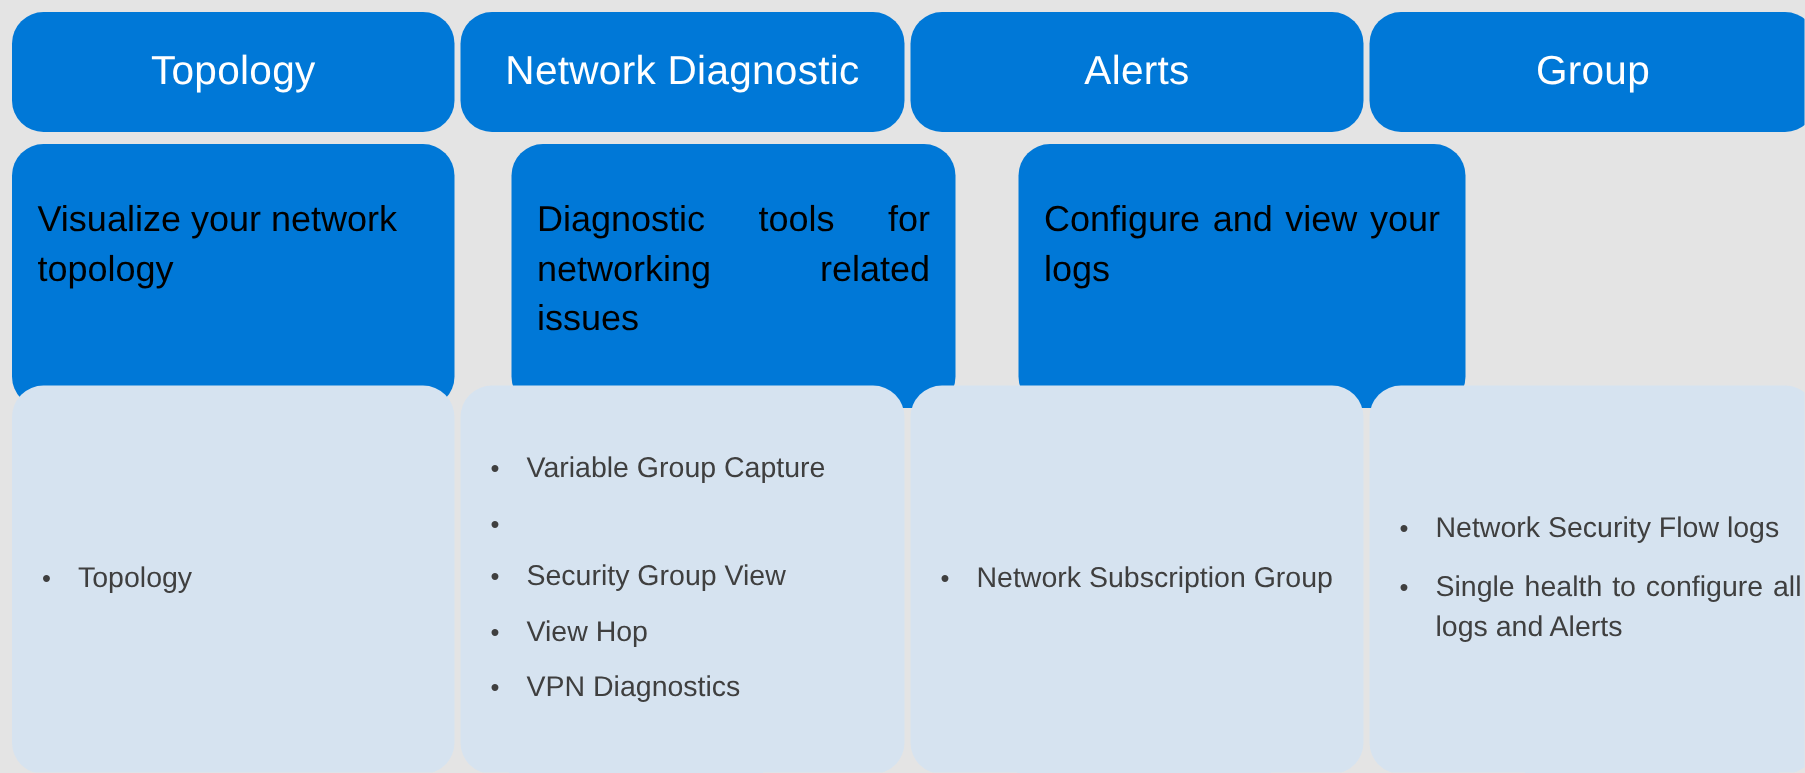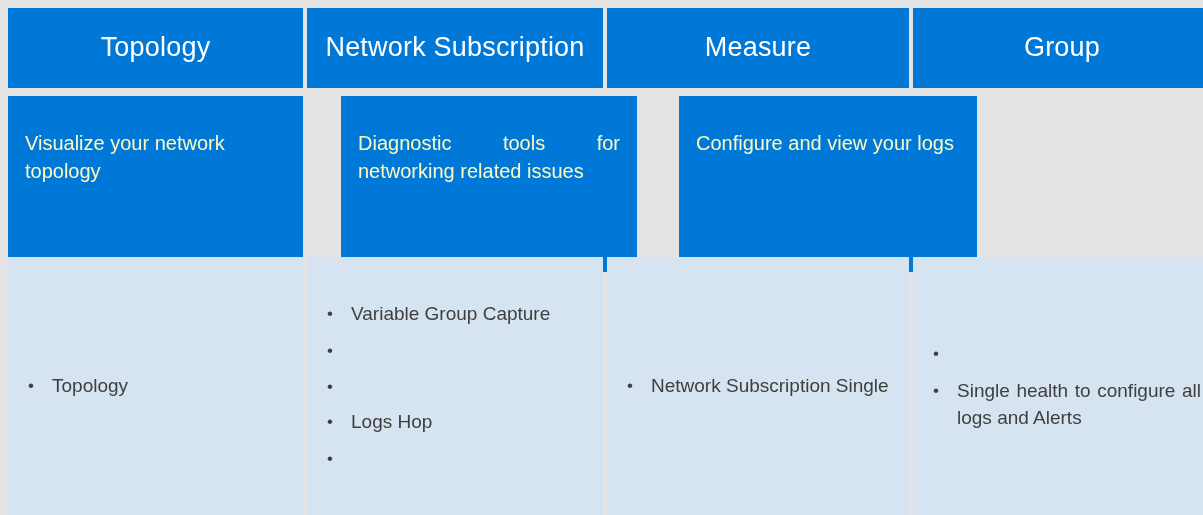--- a/index.html
+++ b/index.html
@@ -37,20 +37,21 @@
     margin-top: 8px;
   }
   .row-details {
     height: 259px;
     margin-top: 15px;
   }
 
   .col {
     box-sizing: border-box;
     flex: 0 0 auto;
+    border-radius: 21px;
   }
   
   .col-1 { width: 295px; }
   .col-2 { width: 296px; }
   .col-3 { width: 302px; }
   .col-4 { width: 298px; }
 
   .gutter { width: 4px; flex: 0 0 auto; }
 
   
@@ -68,24 +69,24 @@
     letter-spacing: 0.2px;
   }
   .header-cell .title-text {
     display: block;
     padding: 0 6px;
   }
 
   
   .desc-cell {
     background: #0078D7;
-    color: #fef9c3;
+    color: #000000;
     height: 176px;
     padding: 34px 17px 0 17px;
-    font-size: 20px;
+    font-size: 24px;
     line-height: 1.38;
     font-weight: 400;
   }
   .desc-cell.justify { text-align: justify; margin-left: 34px; }
   .desc-cell.justify .desc-text { text-align: justify; }
   .desc-cell .desc-text { display: block; }
 
   
   .detail-cell {
     background: #D6E3F0;
@@ -140,26 +141,26 @@
 <div class="matrix">
 
   <div class="row row-headers">
 
     <div class="col col-1 header-cell">
       <span class="title-text">Topology</span>
     </div>
     <div class="gutter"></div>
 
     <div class="col col-2 header-cell">
-      <span class="title-text">Network Subscription</span>
+      <span class="title-text">Network Diagnostic</span>
     </div>
     <div class="gutter"></div>
 
     <div class="col col-3 header-cell">
-      <span class="title-text">Measure</span>
+      <span class="title-text">Alerts</span>
     </div>
     <div class="gutter"></div>
 
     <div class="col col-4 header-cell">
       <span class="title-text">Group</span>
     </div>
   </div>
 
   <div class="row row-descriptions">
 
@@ -196,46 +197,49 @@
       <ul class="bullets">
           <li>
             <span class="bullet-dot">•</span>
             <span class="bullet-label">Variable Group Capture</span>
           </li>
           <li>
             <span class="bullet-dot">•</span>
           </li>
           <li>
             <span class="bullet-dot">•</span>
-          </li>
-          <li>
-            <span class="bullet-dot">•</span>
-            <span class="bullet-label">Logs Hop</span>
-          </li>
-          <li>
-            <span class="bullet-dot">•</span>
+            <span class="bullet-label">Security Group View</span>
+          </li>
+          <li>
+            <span class="bullet-dot">•</span>
+            <span class="bullet-label">View Hop</span>
+          </li>
+          <li>
+            <span class="bullet-dot">•</span>
+            <span class="bullet-label">VPN Diagnostics</span>
           </li>
         </ul>
     </div>
     <div class="gutter"></div>
 
     <div class="col col-3 detail-cell">
       <ul class="bullets justify">
           <li>
             <span class="bullet-dot">•</span>
-            <span class="bullet-label">Network Subscription Single</span>
+            <span class="bullet-label">Network Subscription Group</span>
           </li>
         </ul>
     </div>
     <div class="gutter"></div>
 
     <div class="col col-4 detail-cell">
       <ul class="bullets justify tight">
           <li>
             <span class="bullet-dot">•</span>
+            <span class="bullet-label">Network Security Flow logs</span>
           </li>
           <li>
             <span class="bullet-dot">•</span>
             <span class="bullet-label">Single health to configure all logs and Alerts</span>
           </li>
         </ul>
     </div>
   </div>
 
 </div>

